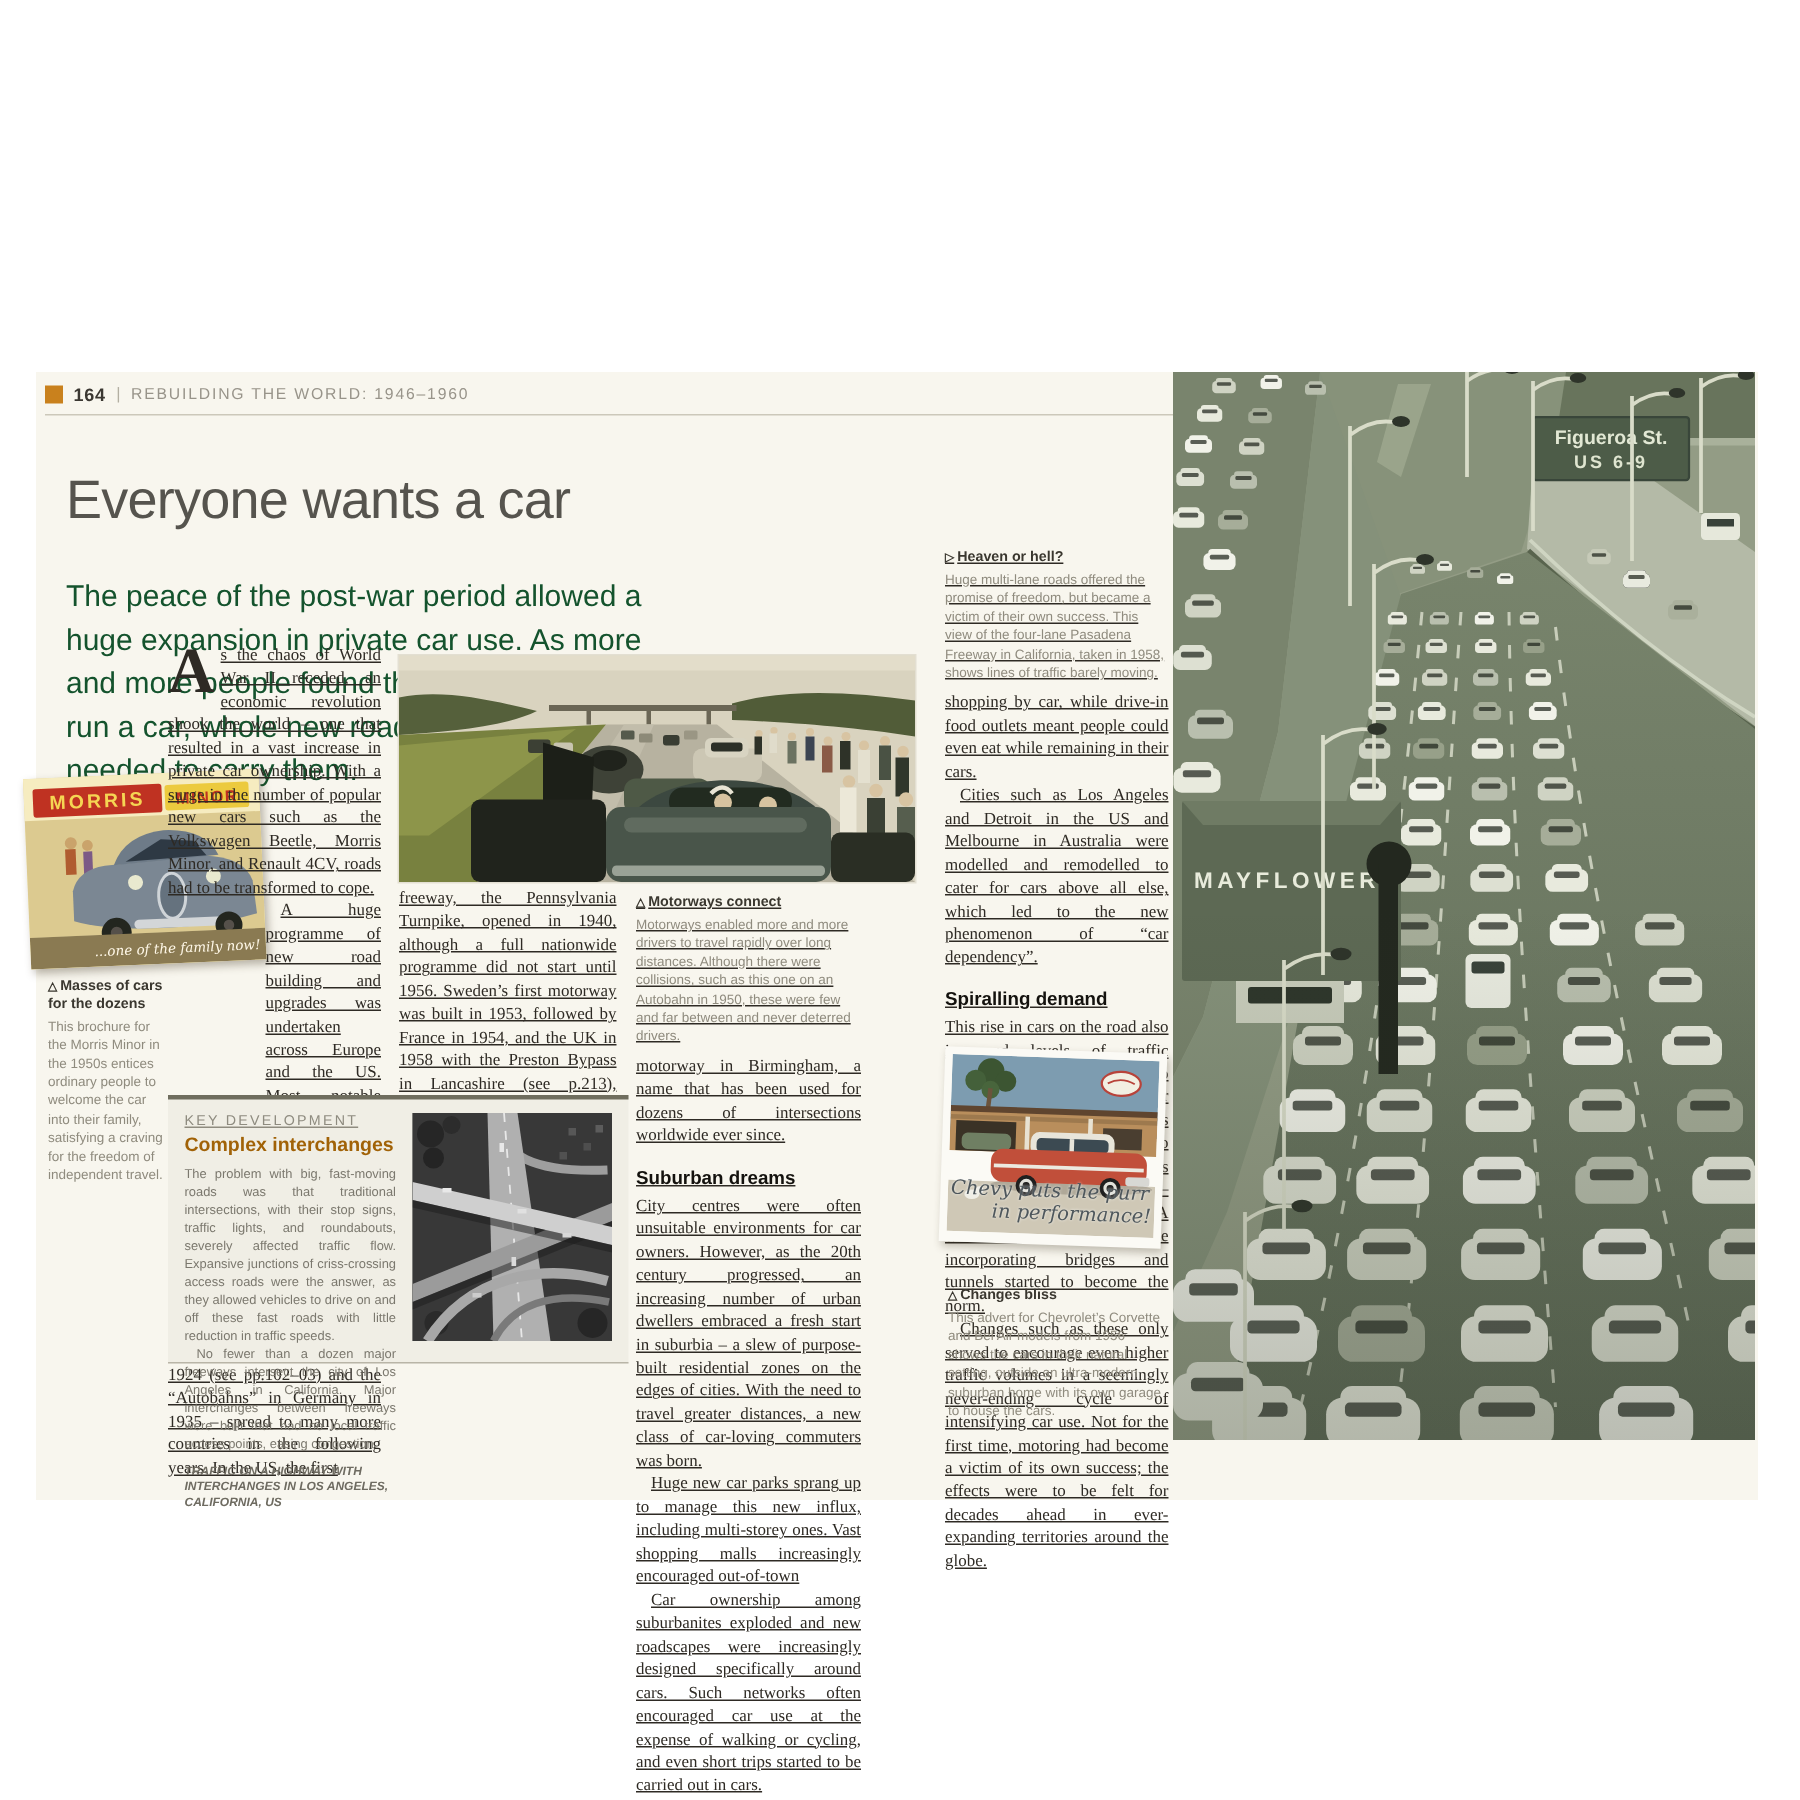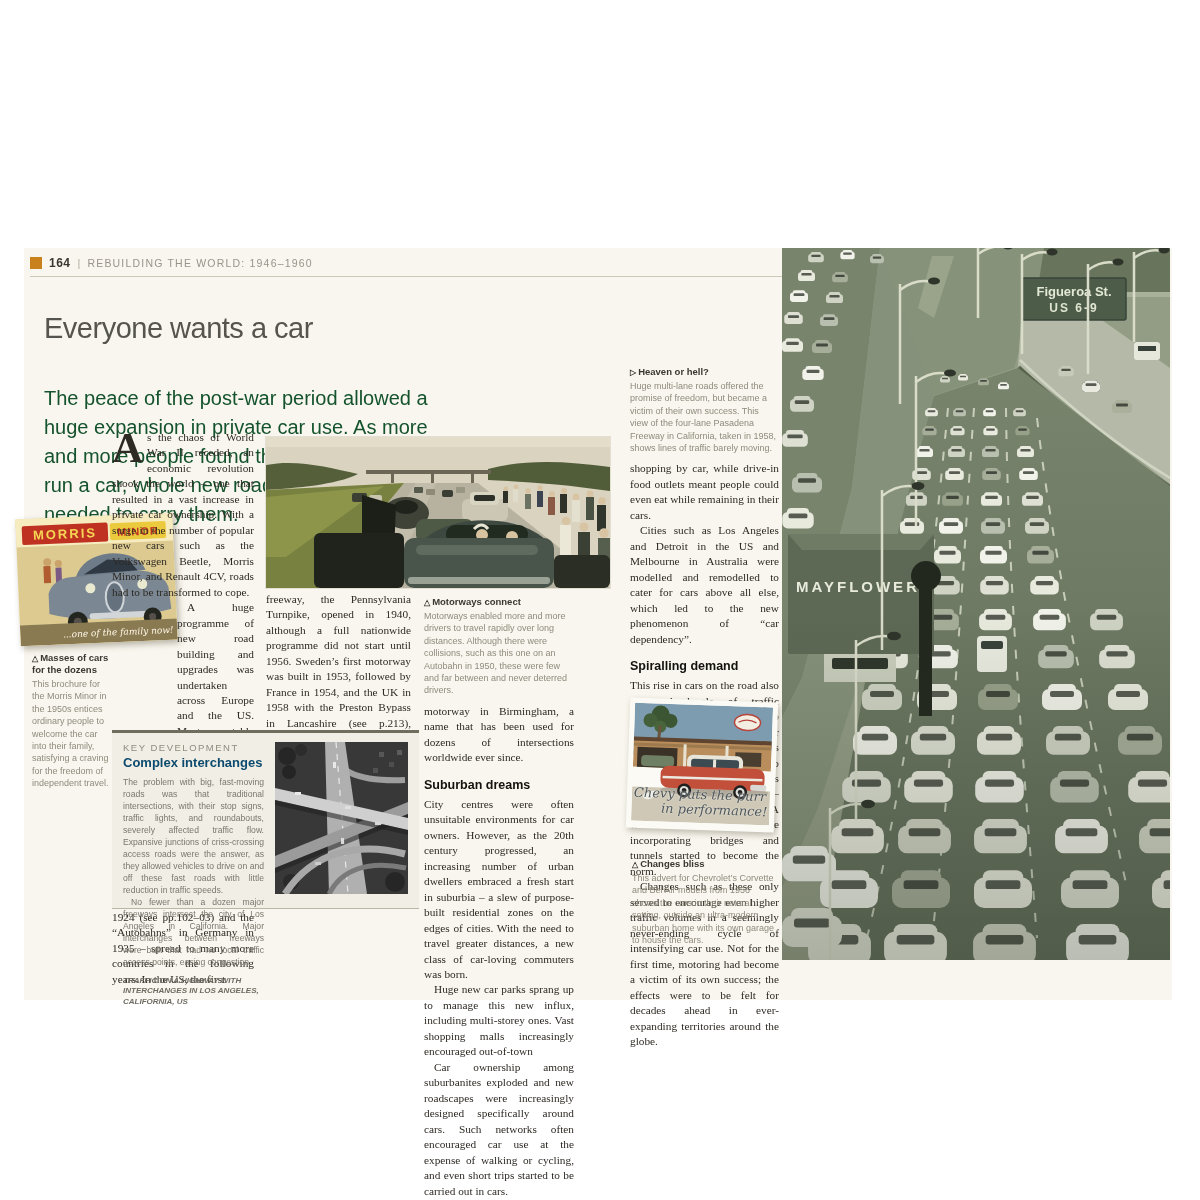--- a/index.html
+++ b/index.html
@@ -7,26 +7,26 @@
        font-family:"Liberation Sans",sans-serif;-webkit-font-smoothing:antialiased;}
   .spread{position:absolute;left:24px;top:248px;width:1148px;height:752px;background:#f8f6ee;}
   
   .ph-header{position:absolute;left:6px;top:8px;width:752px;border-bottom:1px solid #ccc8ba;
              padding-bottom:6px;display:flex;align-items:center;gap:7px;}
   .ph-square{width:12px;height:12px;background:#c9811d;}
   .ph-num{font-size:12px;font-weight:bold;color:#3a3731;letter-spacing:.5px;}
   .ph-div{font-size:11px;color:#b3af a2;color:#b3afa2;}
   .ph-sec{font-size:10.5px;color:#98948a;letter-spacing:1.2px;}
   
-  .page-title{position:absolute;left:20px;top:44px;font-size:29px;font-weight:400;
+  .page-title{position:absolute;left:20px;top:44px;font-size:36px;font-weight:400;
               color:#56544e;letter-spacing:-.5px;margin-top:20px;}
   .intro{position:absolute;left:20px;top:108px;width:398px;font-size:20px;line-height:1.45;color:#14532d;margin-top:28px;}
   
   .tcol{position:absolute;font-family:"Liberation Serif",serif;font-size:11.3px;line-height:1.37;
-        color:#2e2a24;text-align:justify;}
+        color:#2e2a24;text-align:justify;text-decoration:underline;}
   .tcol p{margin:0;}
   .tcol p.ind{text-indent:10px;}
   .col1{left:88px;top:182px;width:142px;}
   .col2{left:242px;top:344px;width:145px;}
   .col3{left:400px;top:344px;width:150px;}
   .col4{left:606px;top:114px;width:149px;}
   .dropcap{float:left;font-family:"Liberation Serif",serif;font-weight:bold;font-size:43px;
            line-height:34px;padding:1px 4px 0 0;color:#2e2a24;}
   .wrap-spacer{float:left;width:58px;height:116px;margin:14px 7px 0 0;}
   h3.subhead{font-family:"Liberation Sans",sans-serif;font-size:12.5px;font-weight:bold;
@@ -41,22 +41,22 @@
   .fig-autobahn{left:242px;top:189px;width:344px;height:151px;box-shadow:0 0 0 1px #e3dfd2;}
   .fig-brochure{left:-6px;top:268px;width:157px;height:127px;transform:rotate(-2.5deg);
                 box-shadow:2px 3px 6px rgba(60,50,30,.35);background:#efe2ad;}
   .fig-freeway{left:758px;top:0;width:388px;height:712px;}
   .fig-freeway svg,.fig-autobahn svg,.fig-brochure svg{display:block;width:100%;height:100%;}
   
   .keydev{position:absolute;left:88px;top:482px;width:307px;height:179px;background:#f0eee5;
           border-top:3px solid #6f6d5e;border-bottom:1px solid #b9b5a7;box-sizing:border-box;
           padding:9px 11px;display:flex;gap:11px;}
   .kd-text{width:152px;}
-  .kd-label{font-size:9.5px;letter-spacing:1.5px;color:#8f8c80;margin:0 0 2px;}
-  .kd-title{font-size:13px;font-weight:bold;color:#0c4a6e;margin:0 0 6px;}
+  .kd-label{font-size:9.5px;letter-spacing:1.5px;color:#8f8c80;margin:0 0 2px;text-decoration:underline;}
+  .kd-title{font-size:13px;font-weight:bold;color:#a16207;margin:0 0 6px;}
   .kd-body{font-size:8.6px;line-height:1.4;color:#7b786e;margin:0;text-align:justify;}
   .kd-body + .kd-body{text-indent:8px;}
   .kd-cap{font-size:8px;font-weight:bold;font-style:italic;color:#6e6b61;margin:7px 0 0;line-height:1.35;}
   .kd-photo{width:133px;height:152px;background:#3a3a3a;flex:none;}
   .kd-photo svg{display:block;width:100%;height:100%;}
   
   .fig-chevy{left:604px;top:452px;width:148px;background:#fbfaf5;padding:5px 5px 7px;
              box-sizing:border-box;transform:rotate(2deg);box-shadow:2px 3px 6px rgba(60,50,30,.3);}
   .chevy-inner{position:relative;width:138px;height:118px;}
   .chevy-inner svg{display:block;width:100%;height:100%;}

